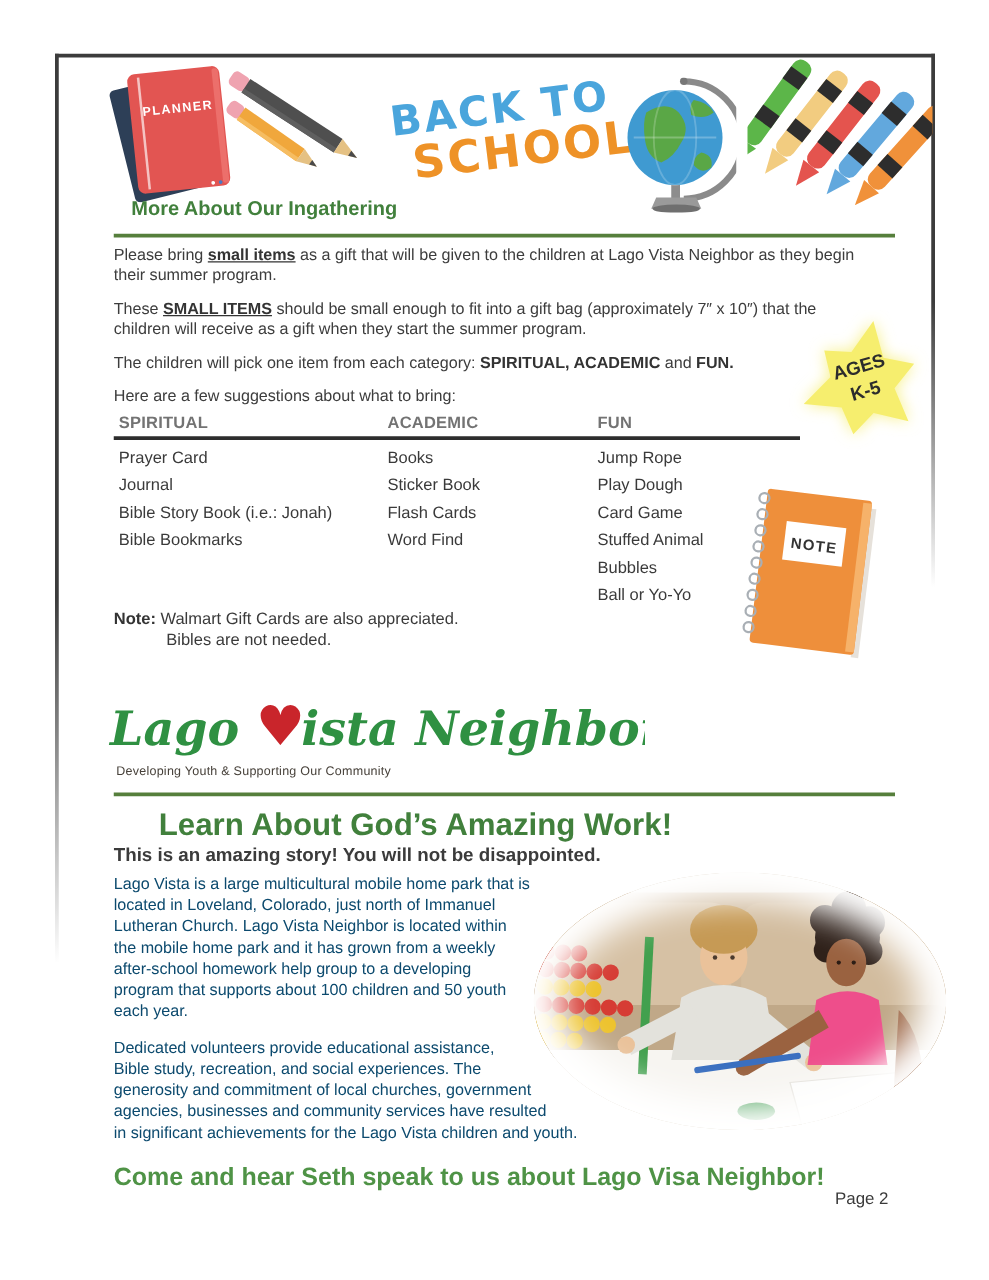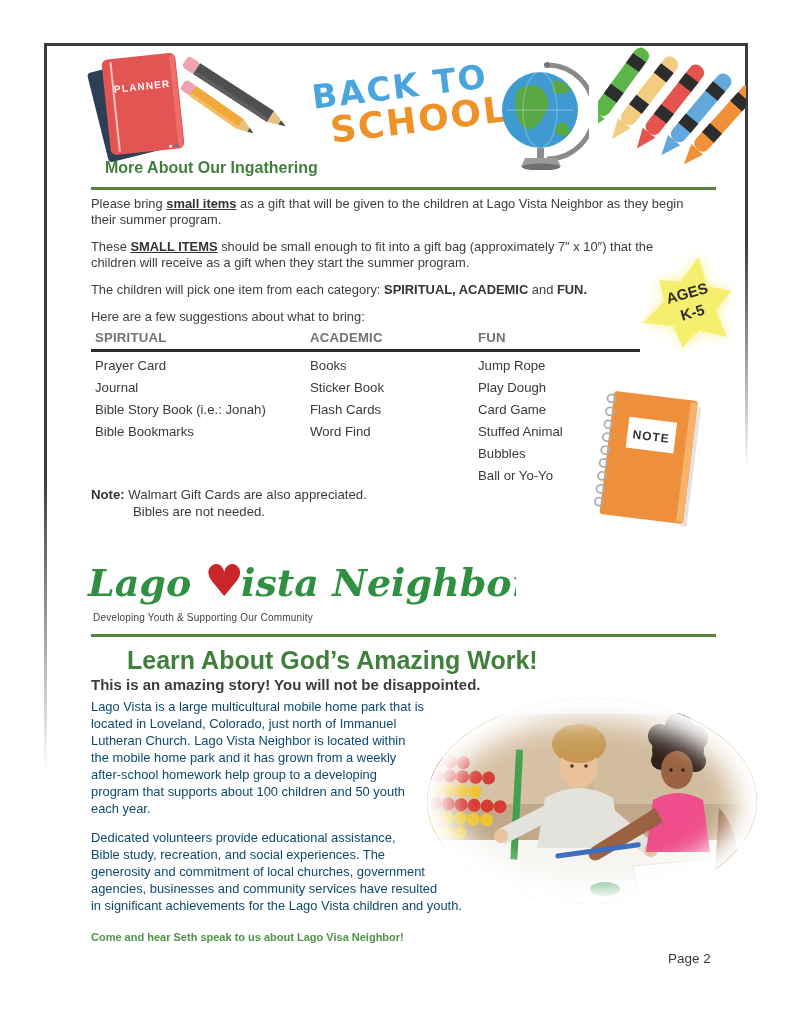--- a/index.html
+++ b/index.html
@@ -34,21 +34,21 @@
   .notewrap .ind{padding-left:42px;}
 
   .tagline{left:93px;top:612px;font-size:10px;color:#47413a;letter-spacing:.2px;}
 
   .story-body{left:91px;top:698px;width:666px;font-size:12.9px;line-height:17px;color:#0c4a6e;}
   .story-body p{margin:0 0 12px;}
   .photo{float:right;width:330px;height:206px;border-radius:50%;overflow:hidden;position:relative;
          shape-outside:ellipse(50% 50%);shape-margin:12px;margin:0 0 6px 10px;}
   .photo::after{content:'';position:absolute;inset:0;border-radius:50%;
          box-shadow:inset 0 0 26px 22px #ffffff;}
-  .cta{left:91px;top:931px;font-size:11px;font-weight:bold;color:#4f9346;}
+  .cta{left:91px;top:931px;font-size:20px;font-weight:bold;color:#4f9346;}
   .pagenum{left:668px;top:951px;font-size:13.5px;font-weight:normal;color:#3a3a3a;}
 </style>
 </head>
 <body>
 
 <div id="page">
 
   <div class="abs b-top"></div>
   <div class="abs b-left"></div>
   <div class="abs b-right"></div>

